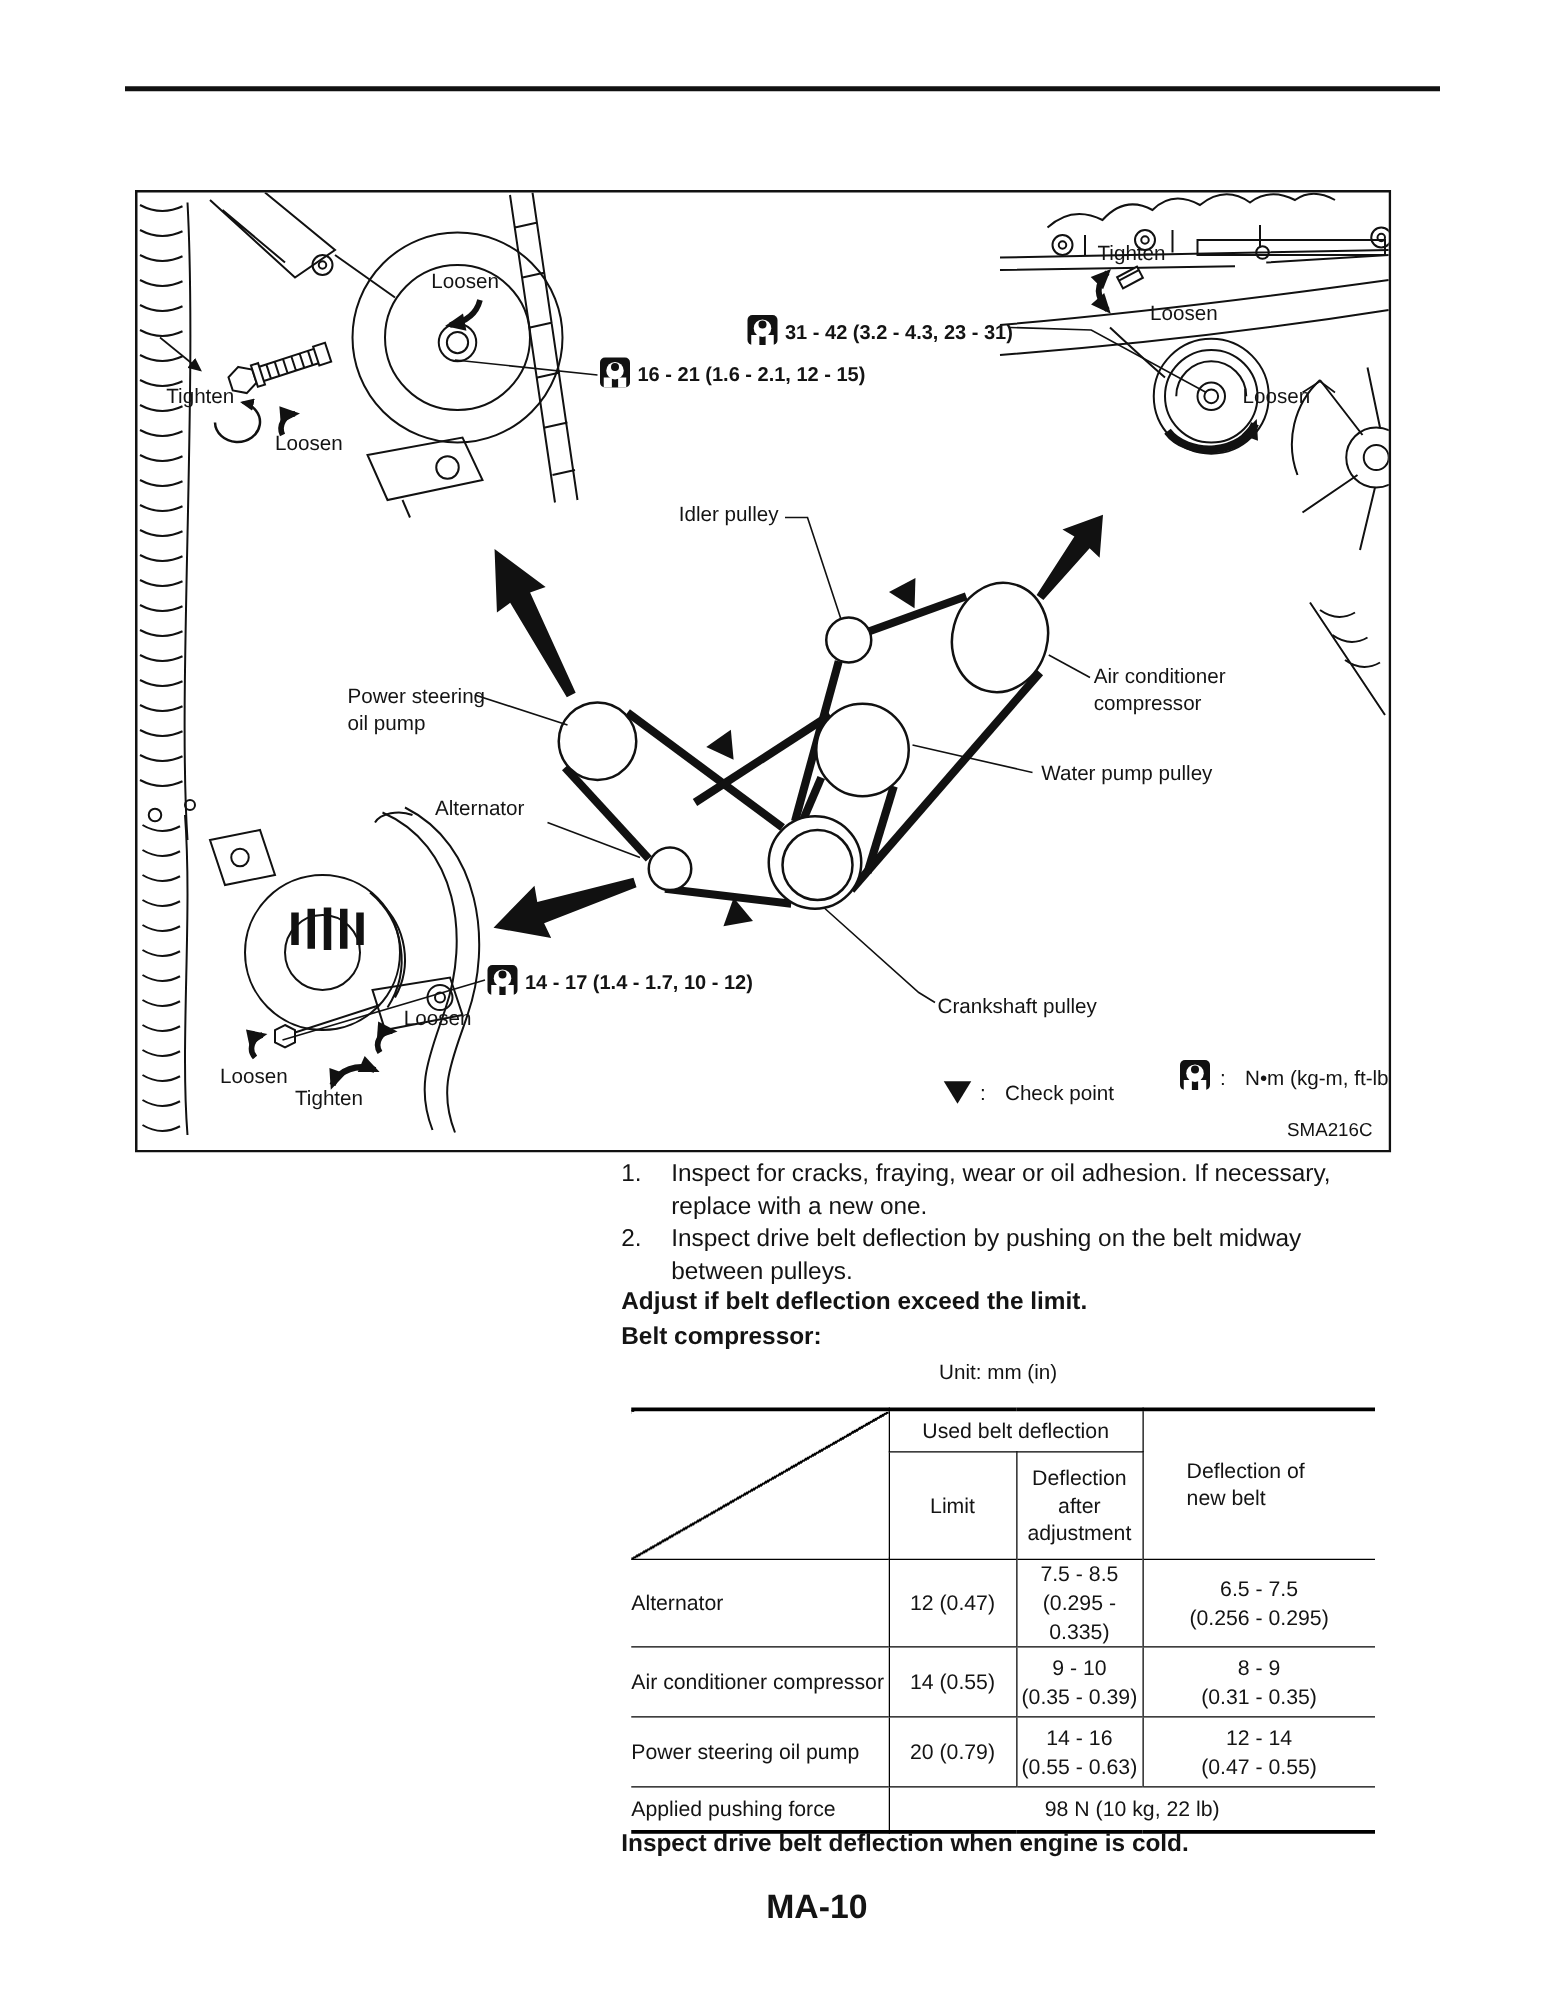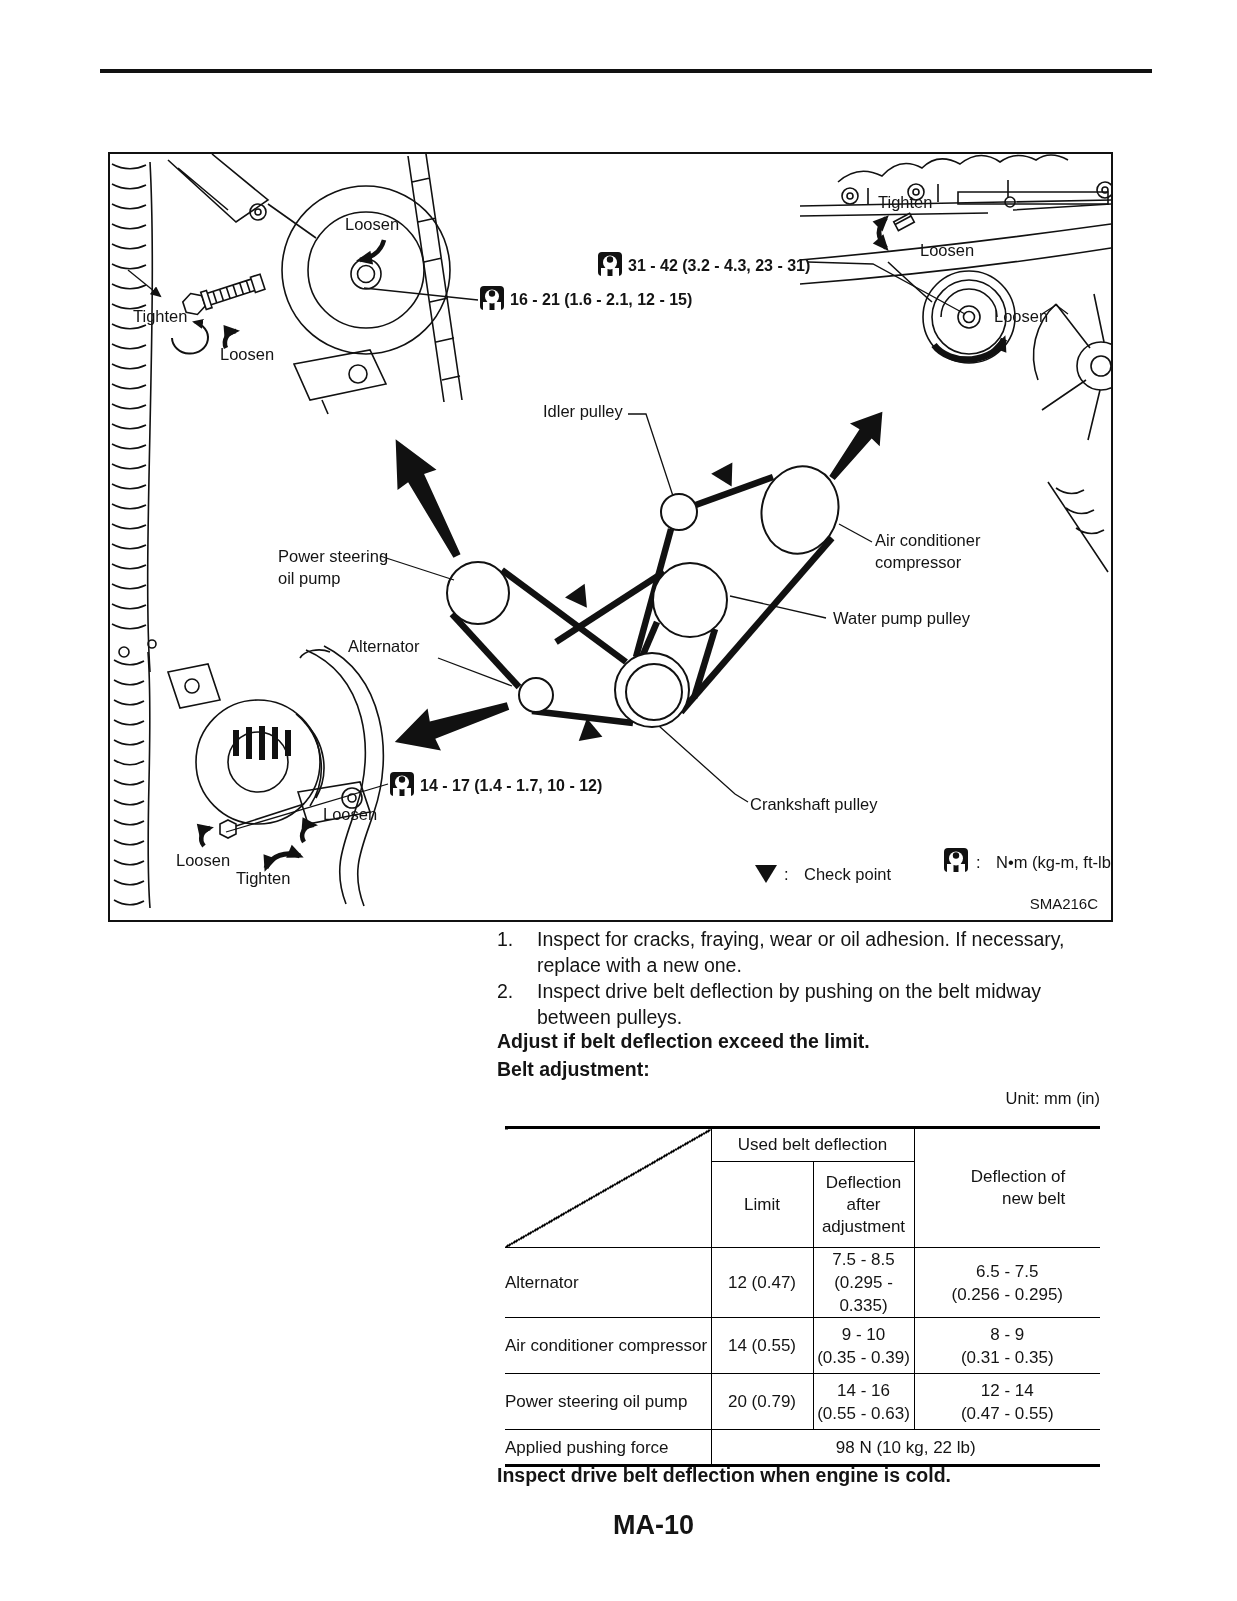--- a/index.html
+++ b/index.html
@@ -16,29 +16,29 @@
   svg .tq{font-size:16px;font-weight:700;}
   svg .code{font-size:15px;}
   .list{position:absolute;left:497px;top:926px;width:612px;font-size:19.5px;line-height:26px;}
   .li{display:flex;}
   .num{width:40px;flex:0 0 40px;}
   .txt{flex:1;}
   .bold{position:absolute;left:497px;font-size:19.5px;font-weight:700;}
   .n1{top:1030px;}
   .n2{top:1058px;}
   .n3{top:1464px;width:612px;}
-  .unit{position:absolute;left:497px;width:603px;top:1089px;text-align:right;font-size:16.5px;}
+  .unit{position:absolute;left:497px;width:603px;top:1089px;text-align:center;font-size:16.5px;}
   .dtable{position:absolute;left:505px;top:1126px;width:595px;border-collapse:collapse;
           table-layout:fixed;font-size:17px;color:#141414;
           border-top:3px solid #000;border-bottom:3px solid #000;}
   .dtable th,.dtable td{font-weight:400;padding:0;vertical-align:middle;margin-top:22px;}
   .bl{border-left:1.6px solid #000;}
   .ubd{border-bottom:1.6px solid #000;border-right:1.6px solid #000;height:32px;text-align:center;}
   .h2 th{height:85px;text-align:center;}
-  .dnb{text-align:right;}
+  .dnb{text-align:left;}
   .dnbw{width:116px;margin:0 auto;line-height:22px;}
   .dafw{width:96px;margin:0 auto;line-height:22px;}
   .r td{border-top:1.6px solid #000;height:55px;}
   .lbl{padding-left:10px;text-align:left;line-height:23px;}
   .c{text-align:center;line-height:23px;}
   .f td{height:34px;}
   .diag{background:linear-gradient(to bottom right,
         transparent calc(50% - 1px), #000 calc(50% - 1px),
         #000 calc(50% + 1px), transparent calc(50% + 1px));}
   .pageno{position:absolute;left:0;width:1219px;top:1510px;text-align:center;
@@ -262,21 +262,21 @@
       <span class="num">1.</span>
       <span class="txt">Inspect for cracks, fraying, wear or oil adhesion. If necessary, replace with a new one.</span>
     </div>
     <div class="li">
       <span class="num">2.</span>
       <span class="txt">Inspect drive belt deflection by pushing on the belt midway between pulleys.</span>
     </div>
   </div>
 
   <div class="bold n1">Adjust if belt deflection exceed the limit.</div>
-  <div class="bold n2">Belt adjustment:</div>
+  <div class="bold n2">Belt compressor:</div>
   <div class="unit">Unit: mm (in)</div>
 
   <table class="dtable">
     <colgroup>
       <col style="width:206px">
         <col style="width:102px">
         <col style="width:101px">
         <col style="width:186px">
     </colgroup>
     <tbody>

